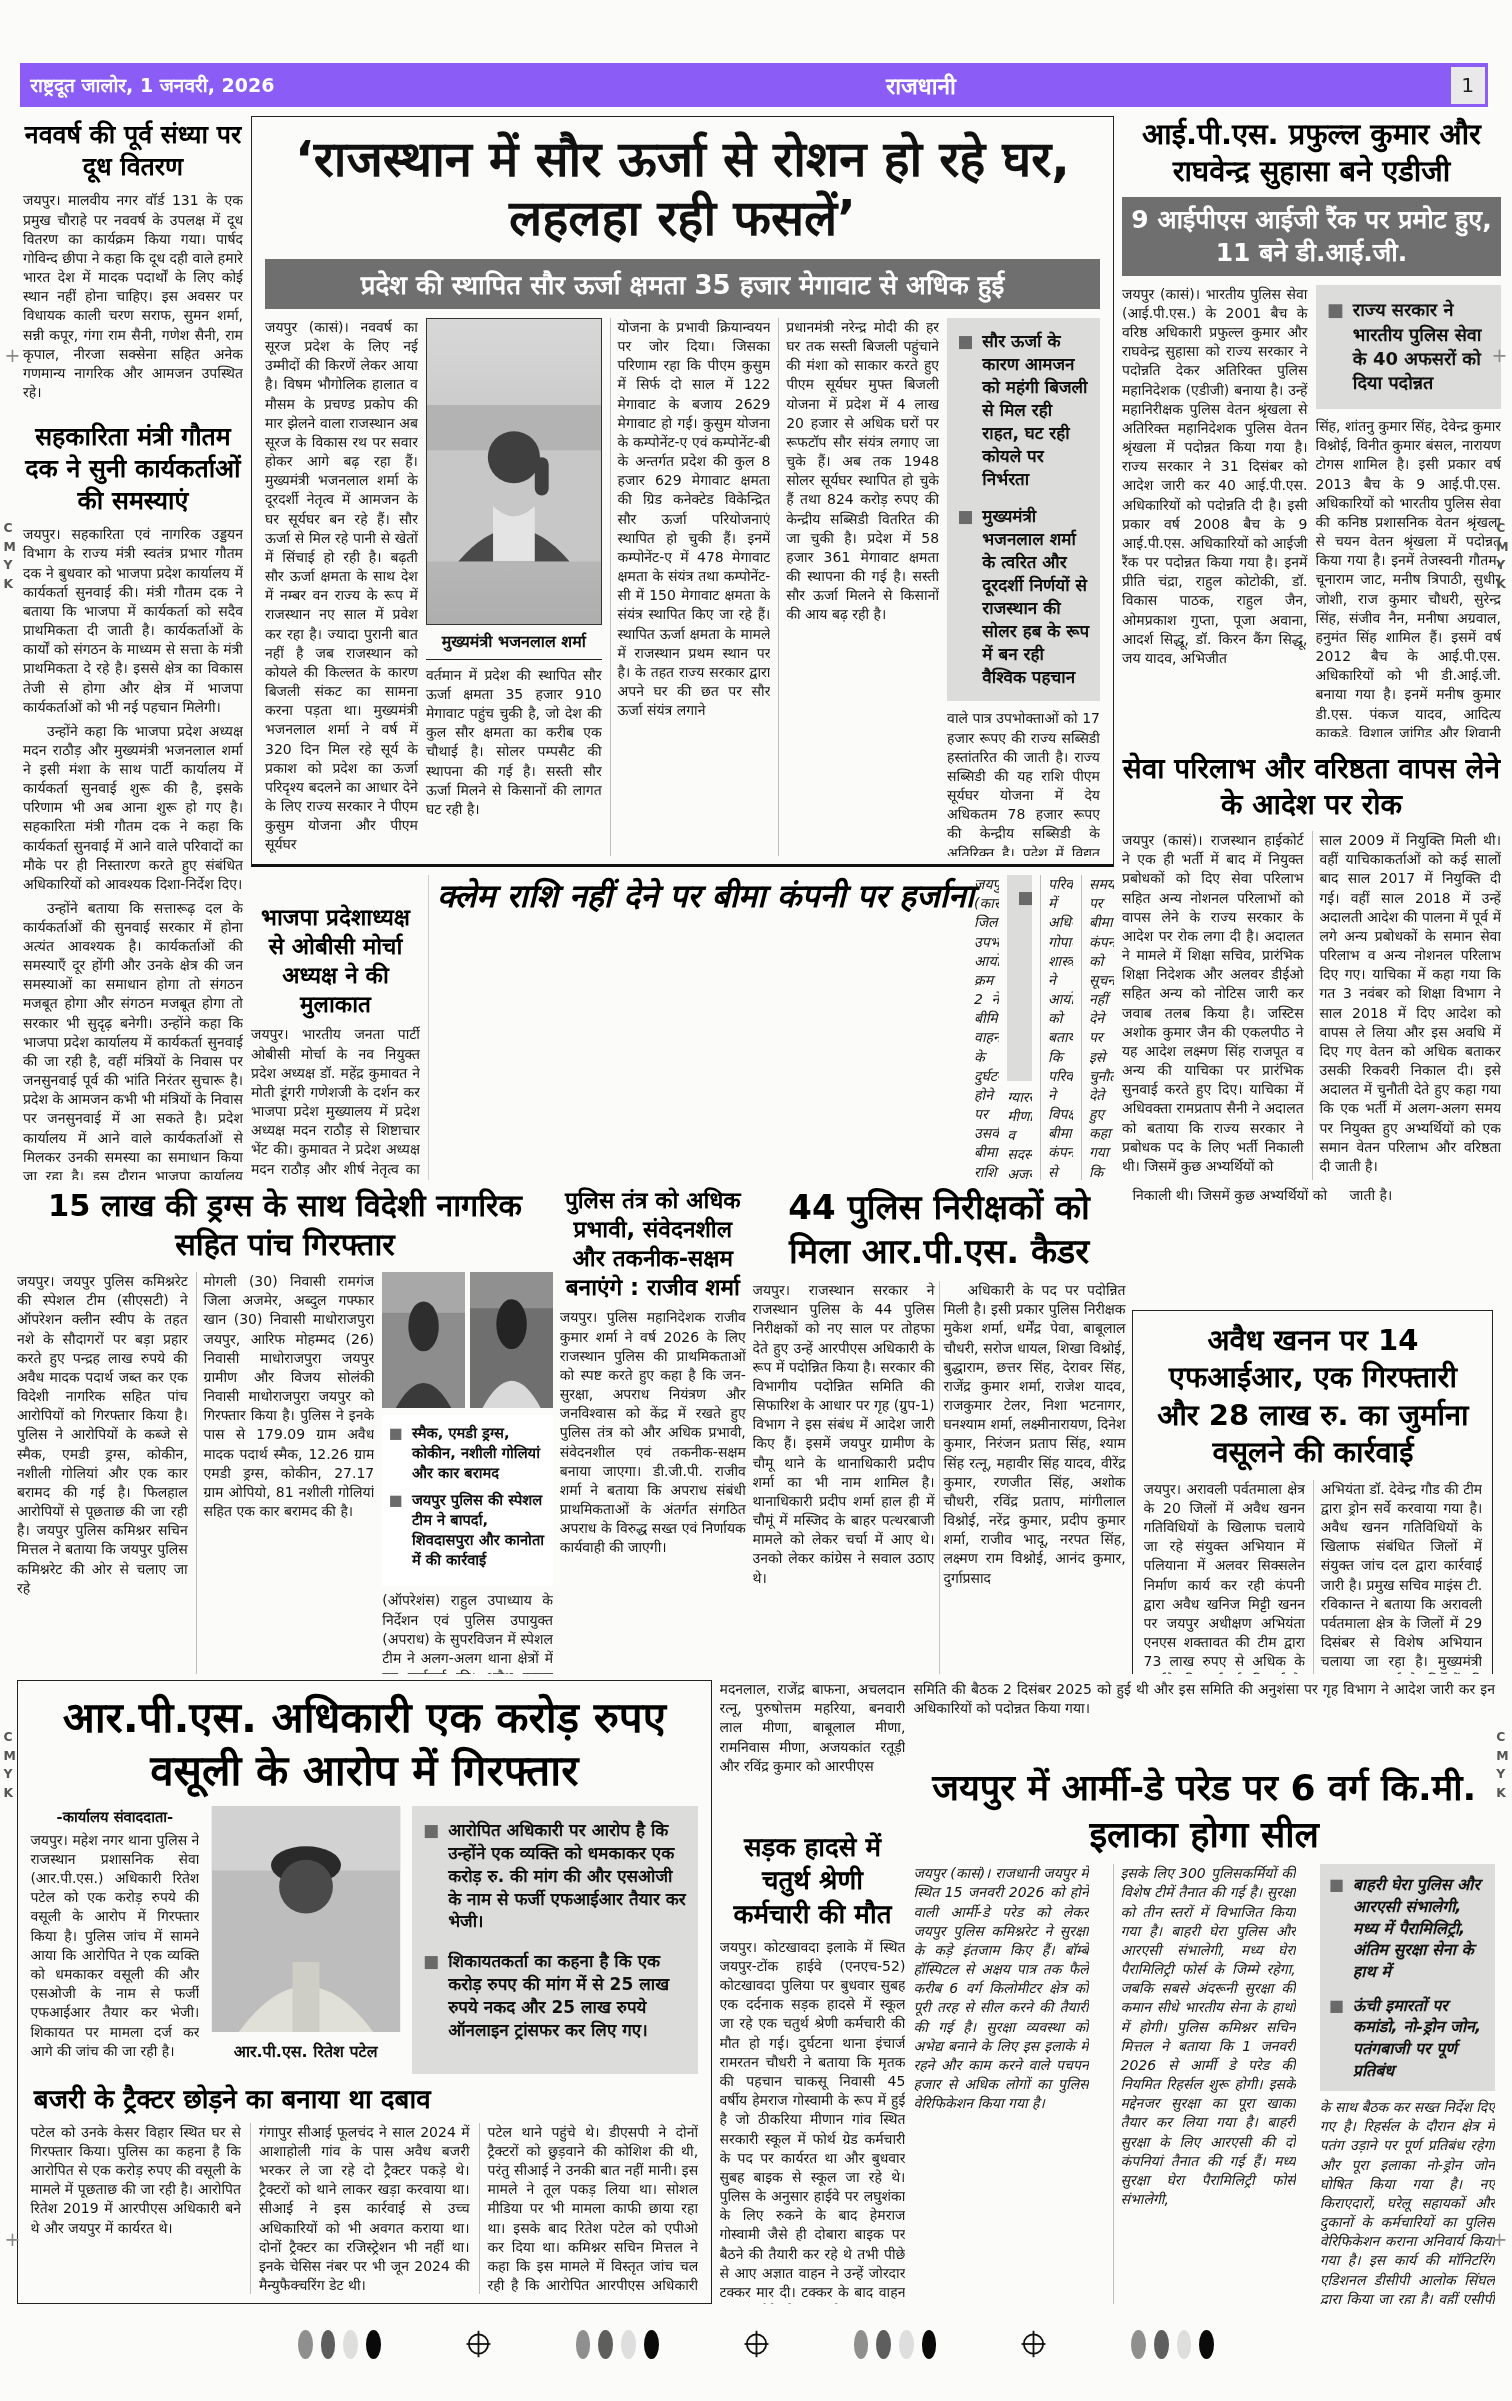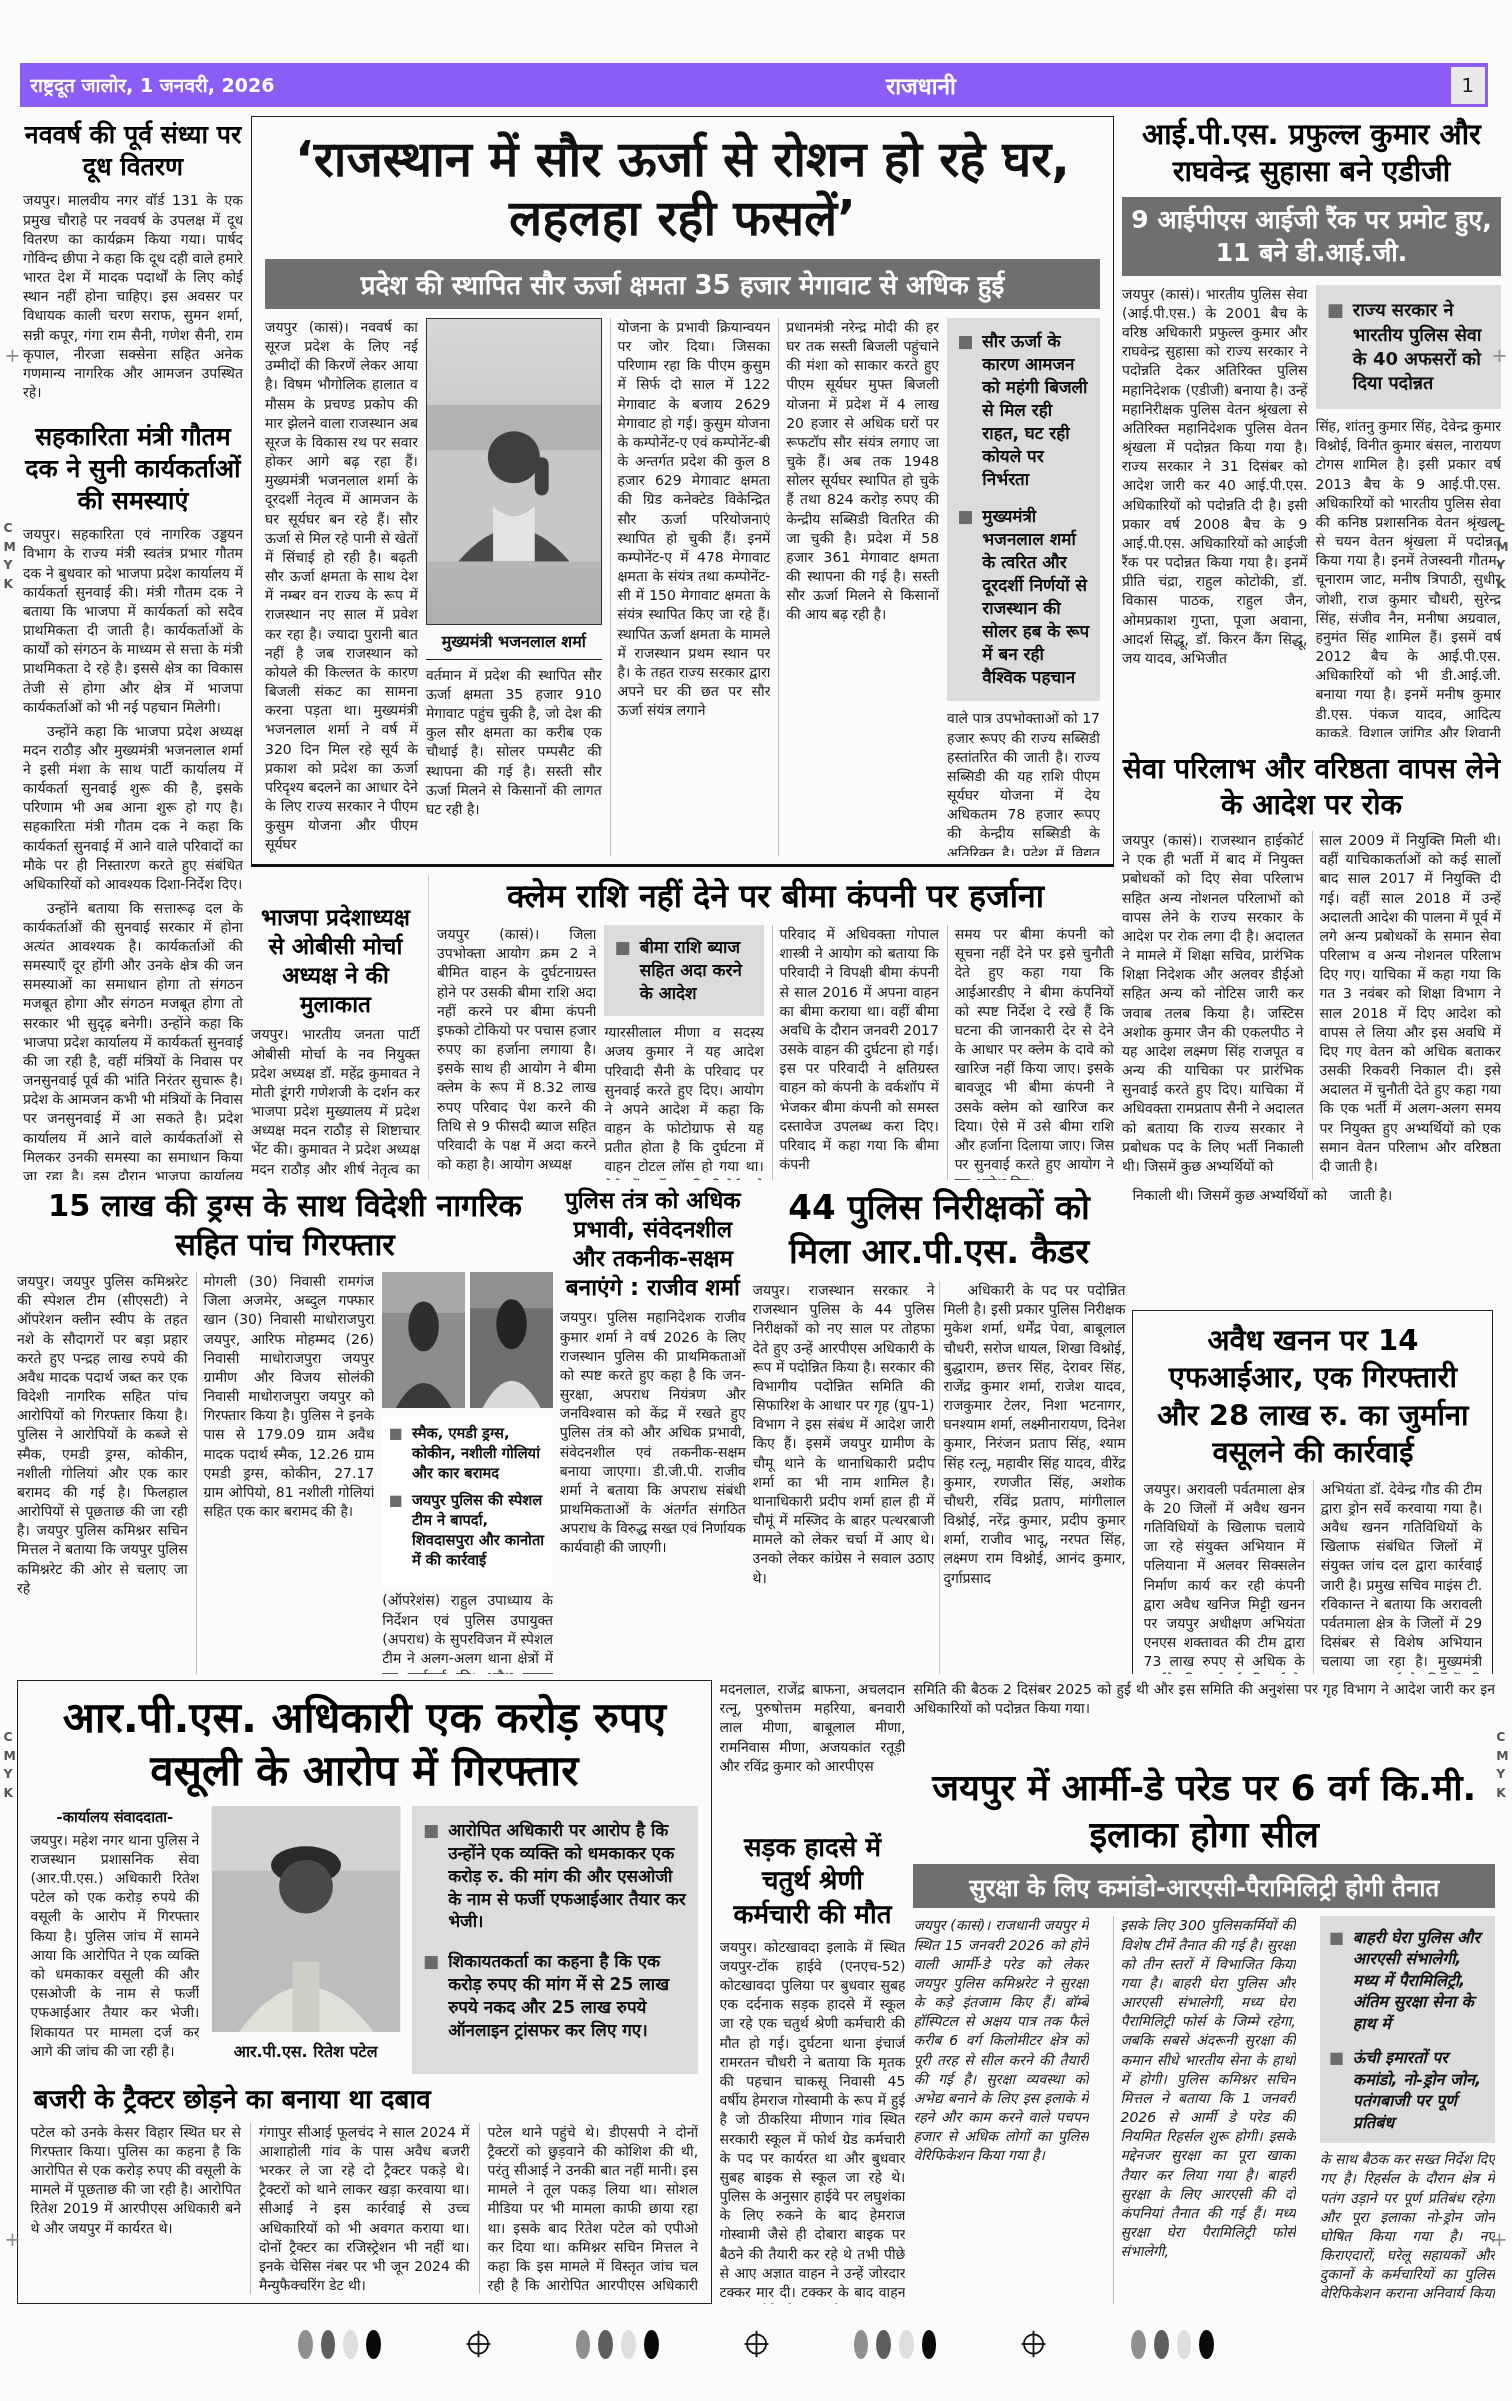--- a/index.html
+++ b/index.html
@@ -41,21 +41,21 @@
   .rightcol .h2.ips{font-size:29px;margin:0 0 6.8px 0;}
   .rightcol .band{font-size:25px;padding:5.6px 0;line-height:1.35;}
   .twocol{display:flex;gap:8px;}
   .twocol .c{flex:1;overflow:hidden;}
   .gb-ips{padding:13.6px 11.3px;font-size:18px;margin-bottom:8px;}
   .h2.seva{font-size:28px;margin:14.7px 0 8px 0;}
   
   .underrow{display:flex;gap:8px;margin-top:8px;flex:1;overflow:hidden;}
   .obc{width:169px;overflow:hidden;}
   .obc .h2{font-size:22.6px;margin-bottom:6.8px;margin-top:28px;}
-  .claim{flex:1;display:flex;flex-direction:column;overflow:hidden;}
+  .claim{flex:1;display:flex;flex-direction:row;overflow:hidden;font-style:italic;}
   .claim .h2{font-size:32px;margin:1.1px 0 8px 0;}
   .claimcols{display:flex;gap:8px;flex:1;overflow:hidden;}
   .claimcols .c{flex:1;overflow:hidden;}
   .gb-claim{padding:11.3px 10.2px;font-size:17px;margin-bottom:6.8px;}
   
   .drugs{width:536px;display:flex;flex-direction:column;overflow:hidden;}
   .drugs .h2{font-size:30.5px;margin-bottom:8px;}
   .drugcols{display:flex;gap:8px;flex:1;overflow:hidden;}
   .drugcols .c{flex:1;overflow:hidden;}
   .mugs{display:flex;gap:4.5px;margin-bottom:6.8px;}
@@ -314,21 +314,20 @@
 
     <div class="midcol">
       <div class="txt" style="height:141px;overflow:hidden;">मदनलाल, राजेंद्र बाफना, अचलदान रत्नू, पुरुषोत्तम महरिया, बनवारी लाल मीणा, बाबूलाल मीणा, रामनिवास मीणा, अजयकांत रतूड़ी और रविंद्र कुमार को आरपीएस</div>
       <div class="h2">सड़क हादसे में चतुर्थ श्रेणी कर्मचारी की मौत</div>
       <div class="txt clip" style="flex:1">जयपुर। कोटखावदा इलाके में स्थित जयपुर-टोंक हाईवे (एनएच-52) कोटखावदा पुलिया पर बुधवार सुबह एक दर्दनाक सड़क हादसे में स्कूल जा रहे एक चतुर्थ श्रेणी कर्मचारी की मौत हो गई। दुर्घटना थाना इंचार्ज रामरतन चौधरी ने बताया कि मृतक की पहचान चाकसू निवासी 45 वर्षीय हेमराज गोस्वामी के रूप में हुई है जो ठीकरिया मीणान गांव स्थित सरकारी स्कूल में फोर्थ ग्रेड कर्मचारी के पद पर कार्यरत था और बुधवार सुबह बाइक से स्कूल जा रहे थे। पुलिस के अनुसार हाईवे पर लघुशंका के लिए रुकने के बाद हेमराज गोस्वामी जैसे ही दोबारा बाइक पर बैठने की तैयारी कर रहे थे तभी पीछे से आए अज्ञात वाहन ने उन्हें जोरदार टक्कर मार दी। टक्कर के बाद वाहन चालक मौके से फरार हो गया। सूचना मिलते ही पुलिस मौके पर पहुंची और एम्बुलेंस की सहायता से घायल को चाकसू उप जिला अस्पताल पहुंचाया, जहां चिकित्सकों ने शव को पोस्टमार्टम के लिए सौंप दिया। मृतक के साले राजेश गोस्वामी ने बताया कि हेमराज गोस्वामी के दो बेटे और एक बेटी है।</div>
     </div>
 
     <div class="armyblock">
       <div class="txt" style="height:85px;overflow:hidden;">समिति की बैठक 2 दिसंबर 2025 को हुई थी और इस समिति की अनुशंसा पर गृह विभाग ने आदेश जारी कर इन अधिकारियों को पदोन्नत किया गया।</div>
       <div class="h2">जयपुर में आर्मी-डे परेड पर 6 वर्ग कि.मी. इलाका होगा सील</div>
-      <div class="band">सुरक्षा के लिए कमांडो-आरएसी-पैरामिलिट्री होगी तैनात</div>
       <div class="armycols">
         <div class="c txt">जयपुर (कासं)। राजधानी जयपुर में स्थित 15 जनवरी 2026 को होने वाली आर्मी-डे परेड को लेकर जयपुर पुलिस कमिश्नरेट ने सुरक्षा के कड़े इंतजाम किए हैं। बॉम्बे हॉस्पिटल से अक्षय पात्र तक फैले करीब 6 वर्ग किलोमीटर क्षेत्र को पूरी तरह से सील करने की तैयारी की गई है। सुरक्षा व्यवस्था को अभेद्य बनाने के लिए इस इलाके में रहने और काम करने वाले पचपन हजार से अधिक लोगों का पुलिस वेरिफिकेशन किया गया है।</div>
         <div class="c txt colrule" style="padding-left:6.8px">इसके लिए 300 पुलिसकर्मियों की विशेष टीमें तैनात की गई है। सुरक्षा को तीन स्तरों में विभाजित किया गया है। बाहरी घेरा पुलिस और आरएसी संभालेगी, मध्य घेरा पैरामिलिट्री फोर्स के जिम्मे रहेगा, जबकि सबसे अंदरूनी सुरक्षा की कमान सीधे भारतीय सेना के हाथों में होगी। पुलिस कमिश्नर सचिन मित्तल ने बताया कि 1 जनवरी 2026 से आर्मी डे परेड की नियमित रिहर्सल शुरू होगी। इसके मद्देनजर सुरक्षा का पूरा खाका तैयार कर लिया गया है। बाहरी सुरक्षा के लिए आरएसी की दो कंपनियां तैनात की गई हैं। मध्य सुरक्षा घेरा पैरामिलिट्री फोर्स संभालेगी,</div>
         <div class="c">
           <div class="graybox gb-army">
             <div class="bullet">
                 <span class="sq">■</span>
                 <span>बाहरी घेरा पुलिस और आरएसी संभालेगी, मध्य में पैरामिलिट्री, अंतिम सुरक्षा सेना के हाथ में</span>
               </div>
             <div class="bullet">

